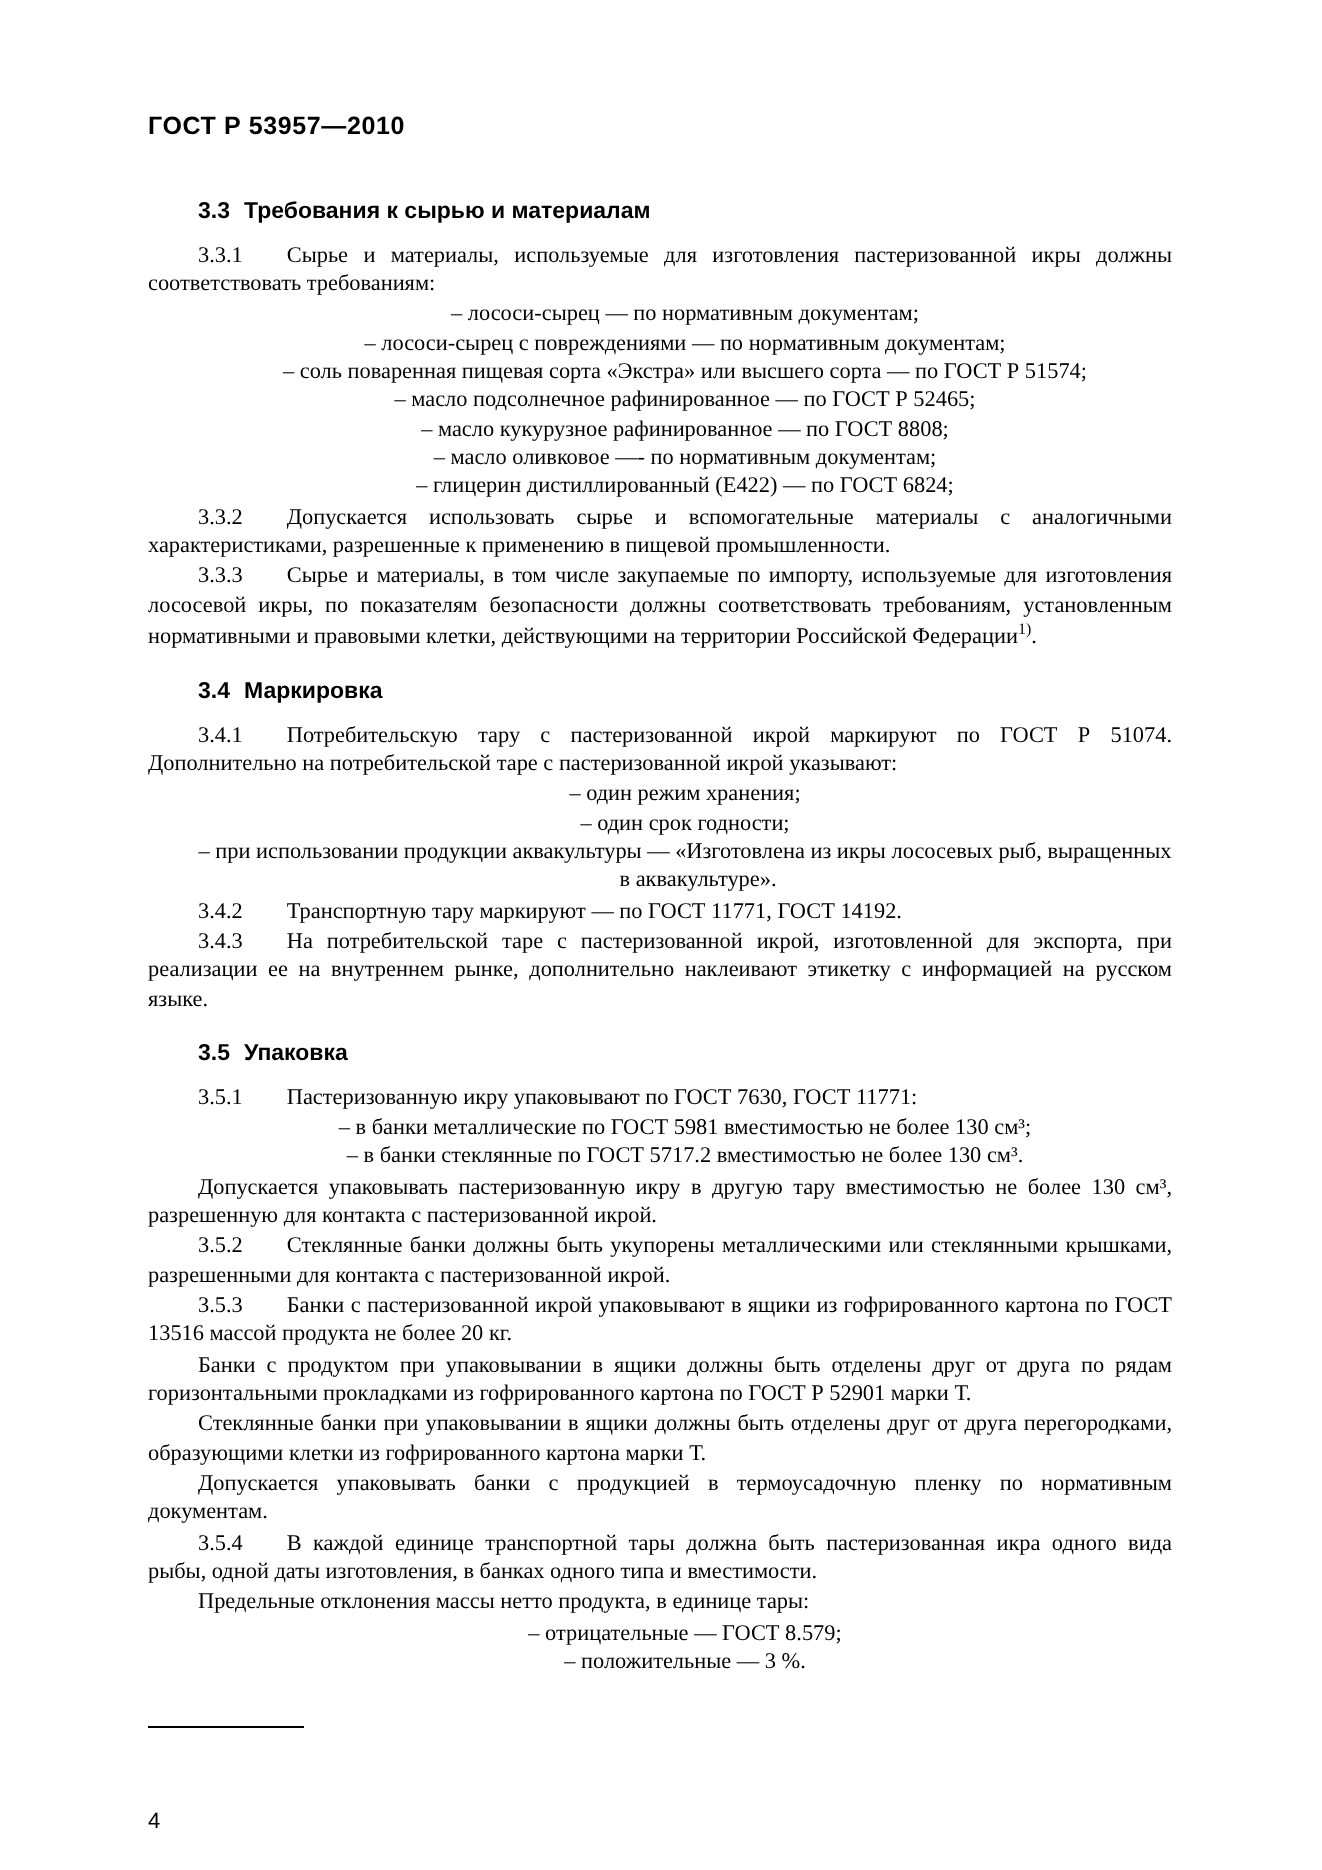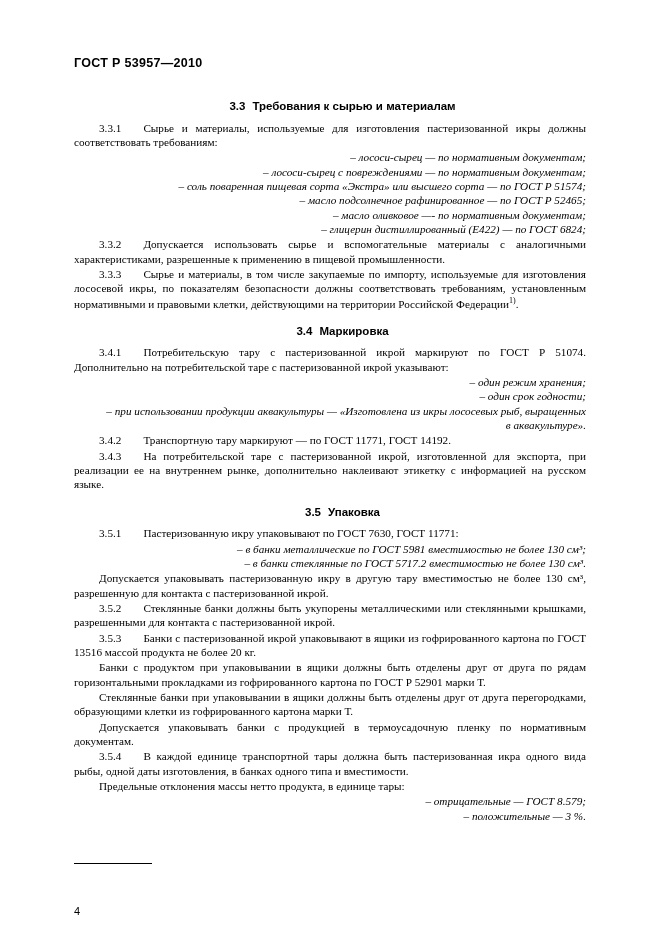--- a/index.html
+++ b/index.html
@@ -39,21 +39,21 @@
     font-size: 11.2px;
     line-height: 1.28;
     text-align: justify;
   }
   .h2 {
     font-family: "Liberation Sans", sans-serif;
     font-weight: bold;
     font-size: 11.5px;
     margin: 13px 0 7px 0;
     text-indent: 25px;
-    text-align: center;
+    text-align: left;
   }
   .h2 .num { margin-right: 7px; }
   p.para {
     margin: 0 0 1px 0;
     text-indent: 25px;
   }
   p.para .num {
     margin-right: 22px;
   }
   p.cont {
@@ -62,22 +62,21 @@
   }
   ul.dash {
     list-style: none;
     margin: 0 0 1px 0;
     padding: 0;
   }
   ul.dash li {
     margin: 0;
     padding: 0 0 0 38px;
     text-indent: -13px;
-    text-align: right;
-    font-style: italic;
+    text-align: center;
   }
   ul.dash li::before {
     content: "– ";
   }
   sup {
     font-size: 8px;
     vertical-align: super;
   }
   .footnote-rule {
     position: absolute;
@@ -119,20 +118,21 @@
 
     <p class="para">
       <span class="num">3.3.1</span><span>Сырье и материалы, используемые для изготовления пастеризованной икры должны соответствовать требованиям:</span>
     </p>
 
     <ul class="dash">
       <li>лососи-сырец — по нормативным документам;</li>
       <li>лососи-сырец с повреждениями — по нормативным документам;</li>
       <li>соль поваренная пищевая сорта «Экстра» или высшего сорта — по ГОСТ Р 51574;</li>
       <li>масло подсолнечное рафинированное — по ГОСТ Р 52465;</li>
+      <li>масло кукурузное рафинированное — по ГОСТ 8808;</li>
       <li>масло оливковое —- по нормативным документам;</li>
       <li>глицерин дистиллированный (Е422) — по ГОСТ 6824;</li>
     </ul>
 
     <p class="para">
       <span class="num">3.3.2</span><span>Допускается использовать сырье и вспомогательные материалы с аналогичными характеристиками, разрешенные к применению в пищевой промышленности.</span>
     </p>
 
     <p class="para">
       <span class="num">3.3.3</span><span>Сырье и материалы, в том числе закупаемые по импорту, используемые для изготовления лососевой икры, по показателям безопасности должны соответствовать требованиям, установленным нормативными и правовыми клетки, действующими на территории Российской Федерации</span><sup>1)</sup><span>.</span>

